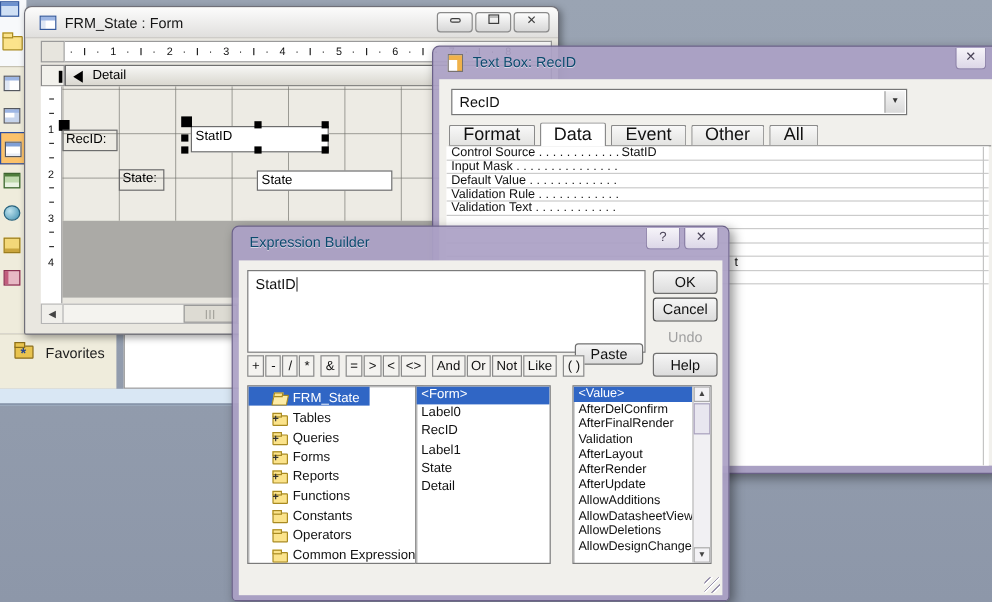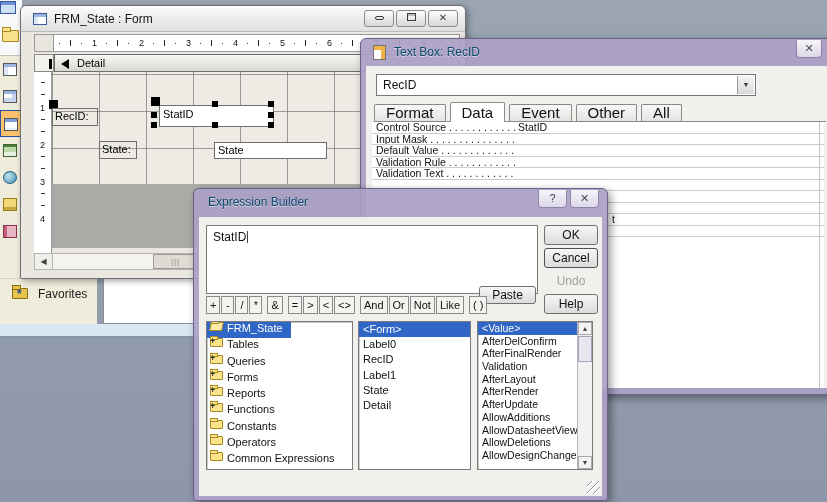--- a/index.html
+++ b/index.html
@@ -127,23 +127,23 @@
   .eb-undo { left:349px; top:56px; width:46px; height:18px; line-height:16px; background:none; border:none; color:#a0a0a0; }
   .eb-help { left:345px; top:77px; width:54px; height:20px; line-height:18px; }
   .eb-paste { left:280px; top:69px; width:57px; height:18px; line-height:16px; }
   .op-row { position:absolute; left:7px; top:79px; display:flex; align-items:center; height:18px; }
   .op-btn { height:18px; line-height:16px; min-width:13px; padding:0 3px; margin-right:1px; text-align:center;
             font-size:11px; background:#f4f3f0; border:1px solid #8a8a8a; }
   .op-btn.grp { margin-left:4px; }
   .eb-list { position:absolute; top:104px; height:149px; background:#fff; border:1px solid #7a7a7a;
              box-shadow:inset 1px 1px 0 #c9c9c9; overflow:hidden; }
   .eb-tree { left:7px; width:147px; }
-  .eb-mid { left:159px; width:113px; }
+  .eb-mid { left:147px; width:113px; }
   .eb-right { left:278px; width:116px; }
-  .tree-row { display:flex; align-items:flex-start; height:16.3px; padding-left:3px; width:max-content; padding-right:8px; }
+  .tree-row { display:flex; align-items:flex-end; height:16.3px; padding-left:20px; width:max-content; padding-right:8px; }
   .tree-row.selected { background:#3066c5; color:#fff; }
   .fold { position:relative; width:13px; height:9px; background:#fbe38b; border:1px solid #a98a21; border-radius:1px;
           margin-right:4px; flex:0 0 13px; }
   .fold::before { content:""; position:absolute; left:-1px; top:-3px; width:6px; height:2px; background:#fbe38b; border:1px solid #a98a21; }
   .tree-row .ic-plus-folder::after { content:"+"; position:absolute; left:-1px; top:-3px; font-size:9px; font-weight:bold; color:#333; }
   .tree-row .ic-open-folder { transform:skewX(-12deg); background:#fdeca7; }
   .tree-lbl { font-size:11px; white-space:nowrap; }
   .flat-row { height:15.2px; line-height:15px; padding-left:4px; font-size:11px; white-space:nowrap; overflow:hidden; }
   .flat-row.selected { background:#3066c5; color:#fff; }
   .eb-right .inner { position:absolute; left:0; top:0; right:15px; bottom:0; overflow:hidden; }

